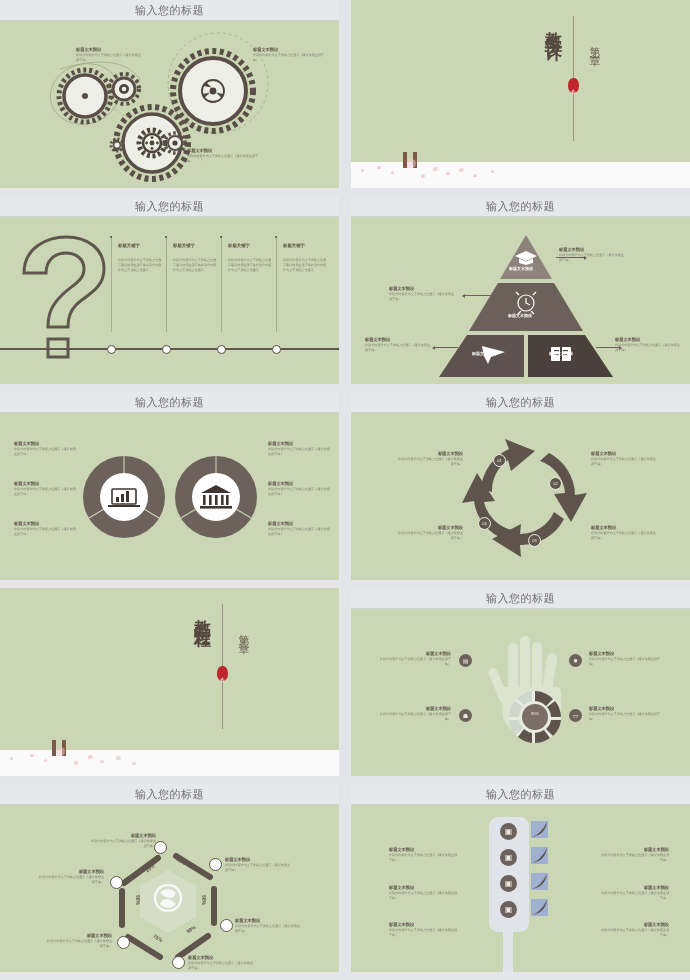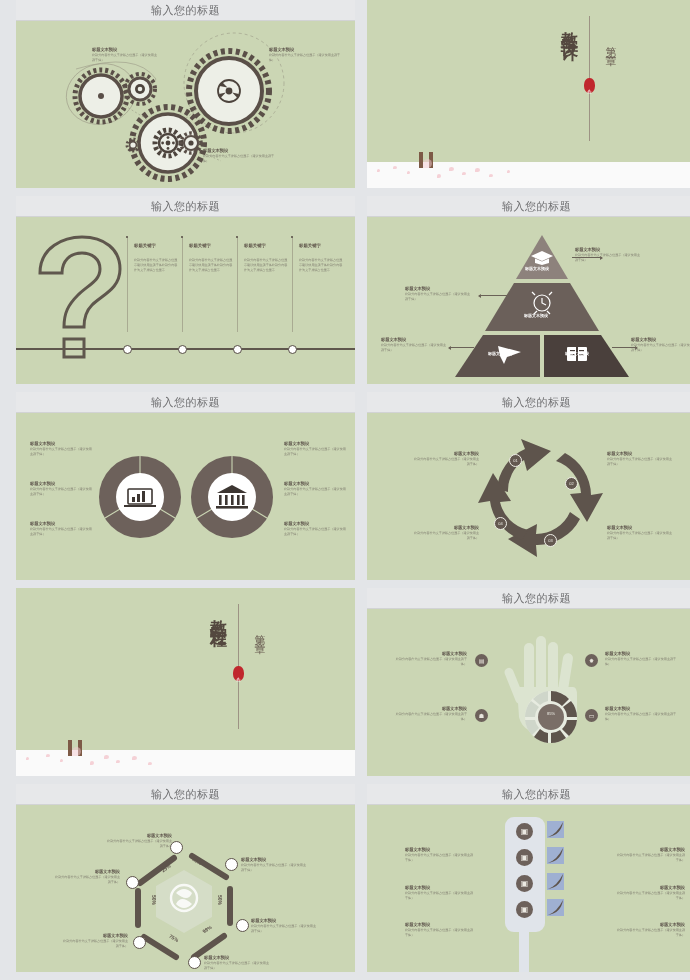--- a/index.html
+++ b/index.html
@@ -1,19 +1,19 @@
 <!DOCTYPE html>
 <html><head>
 <meta charset="utf-8">
 <style>
   html,body{margin:0;padding:0;background:#e3e5e8;}
   body{width:690px;height:980px;font-family:"Liberation Sans","DejaVu Sans",sans-serif;
        -webkit-font-smoothing:antialiased;}
   .grid{display:grid;grid-template-columns:339px 339px;grid-template-rows:repeat(5,188px);
-        column-gap:12px;row-gap:8px;padding:0 0 0 16px;width:690px;height:980px;box-sizing:border-box;}
+        column-gap:12px;row-gap:8px;padding:0 0 0 0;width:690px;height:980px;box-sizing:border-box;}
   .slide{position:relative;overflow:hidden;background:#cbd6b4;}
   .slide .bar{position:absolute;left:0;top:0;width:100%;height:21px;background:#e7e8ea;
               display:flex;align-items:center;justify-content:center;}
   .slide .bar .ttl{font-size:11px;color:#6e6e70;letter-spacing:.5px;}
   .slide .bar:after{content:"";position:absolute;left:0;bottom:0;width:100%;height:1px;background:#d2d3d5;}
   .body{position:absolute;left:0;top:21px;width:100%;height:167px;background:#cbd6b4;overflow:hidden;}
   .full{position:absolute;left:0;top:0;width:100%;height:188px;background:#cbd6b4;overflow:hidden;}
 
   
   .hd{font-size:4.2px;font-weight:bold;color:#5a5048;line-height:1.5;white-space:nowrap;}

